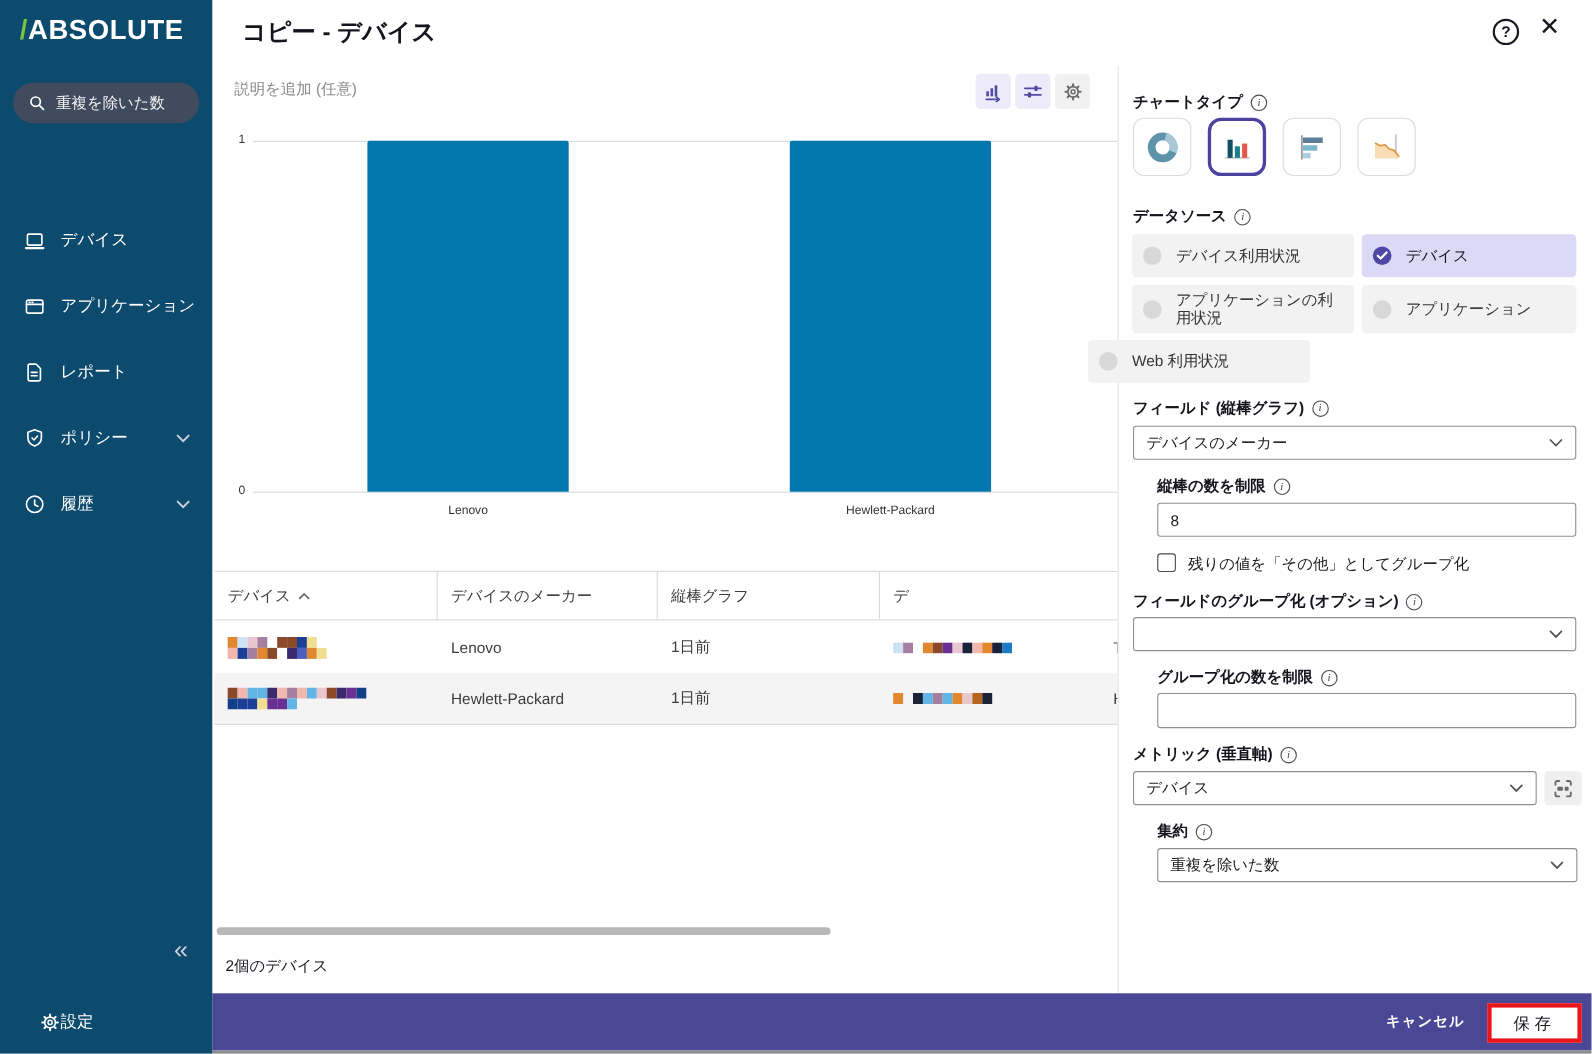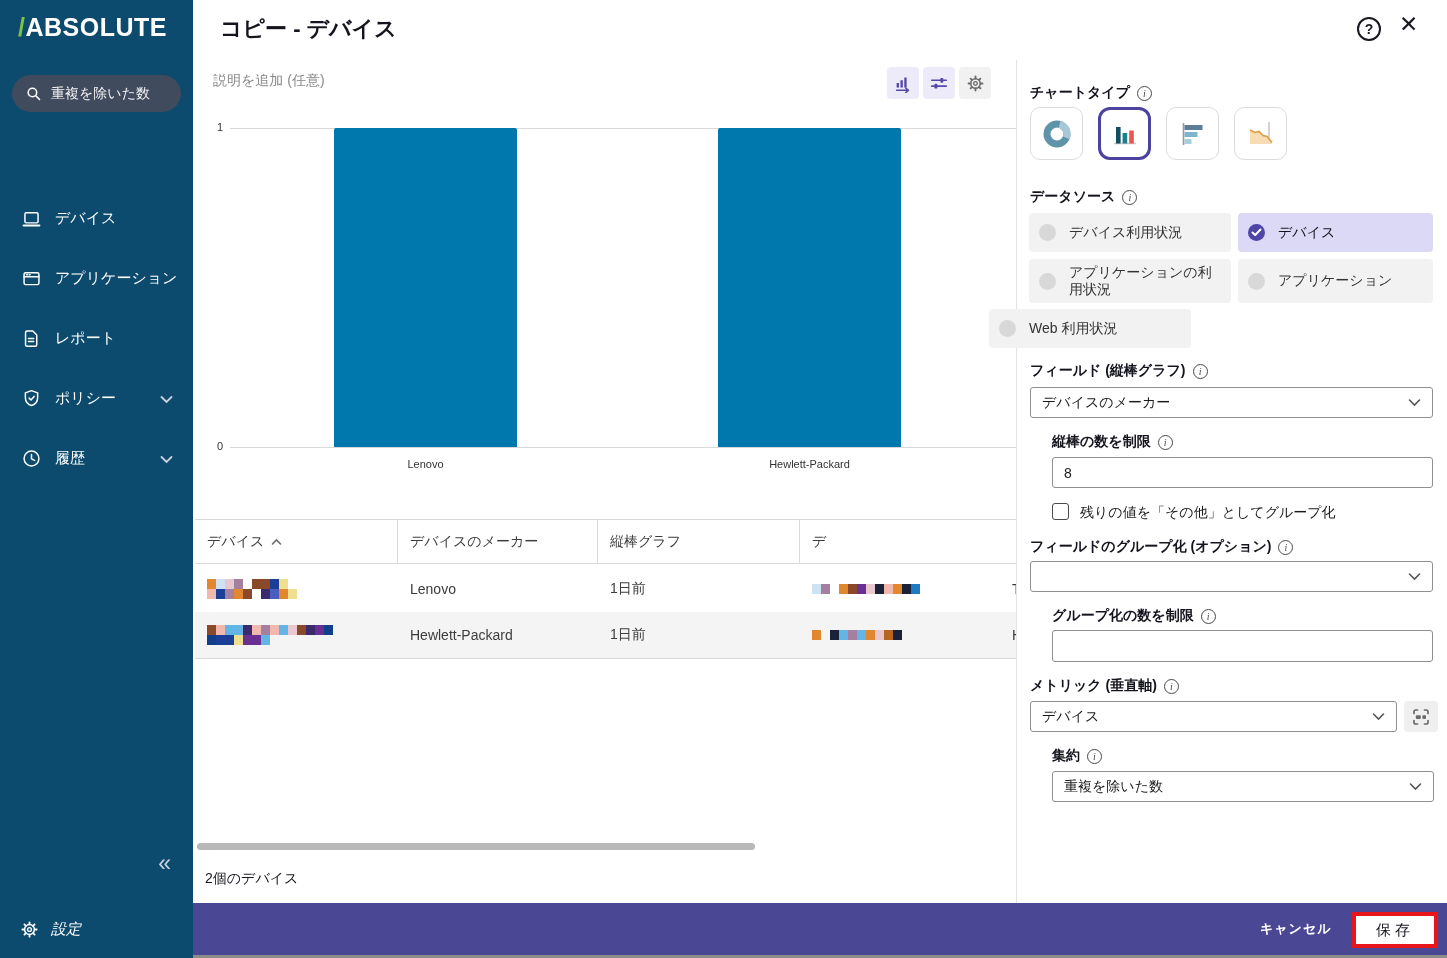--- a/index.html
+++ b/index.html
@@ -16,21 +16,21 @@
   #sidebar { left:0; top:0; width:193px; height:958px; background:#0c4a6e; color:#fff; z-index:5; }
   .logo { left:18px; top:13px; font-size:25px; font-weight:bold; letter-spacing:.5px; white-space:nowrap; }
   .logo .slash { color:#7dc242; }
   .searchbox { left:12px; top:75px; width:169px; height:37px; background:#414b5e; border-radius:19px;
     display:flex; align-items:center; gap:9px; padding-left:13px; font-size:14px; color:#f2f2f2; cursor:pointer; }
   .nav-item { left:0; width:193px; height:52px; display:flex; align-items:center; gap:13px;
     padding-left:21px; font-size:15px; color:#fff; cursor:pointer; }
   .nav-item.active { background:#5a50a8; }
   .nav-item .nav-chev { position:absolute; right:20px; }
   .collapse-btn { right:22px; top:852px; font-size:23px; color:#ccd2dd; cursor:pointer; line-height:1; }
-  .settings-row { left:20px; top:913px; height:32px; display:flex; align-items:center; gap:12px; font-size:15px; cursor:pointer;font-style:italic; }
+  .settings-row { left:36px; top:913px; height:32px; display:flex; align-items:center; font-size:15px; cursor:pointer; }
 
   
   .page-title { left:220px; top:14px; font-size:22px; font-weight:600; color:#14141e; }
   .help-btn { left:1357px; top:17px; width:24px; height:24px; border:2px solid #17171f; border-radius:50%;
     display:flex; align-items:center; justify-content:center; font-size:14px; font-weight:bold; color:#17171f; cursor:pointer; }
   .close-btn { left:1399px; top:13px; font-size:23px; color:#17171f; cursor:pointer; line-height:1; }
 
   
   .desc-placeholder { left:213px; top:72px; font-size:14px; color:#8a8a8a; cursor:text; }
   .tbtn { top:67px; width:32px; height:32px; border-radius:4px; display:flex; align-items:center; justify-content:center; cursor:pointer; }

